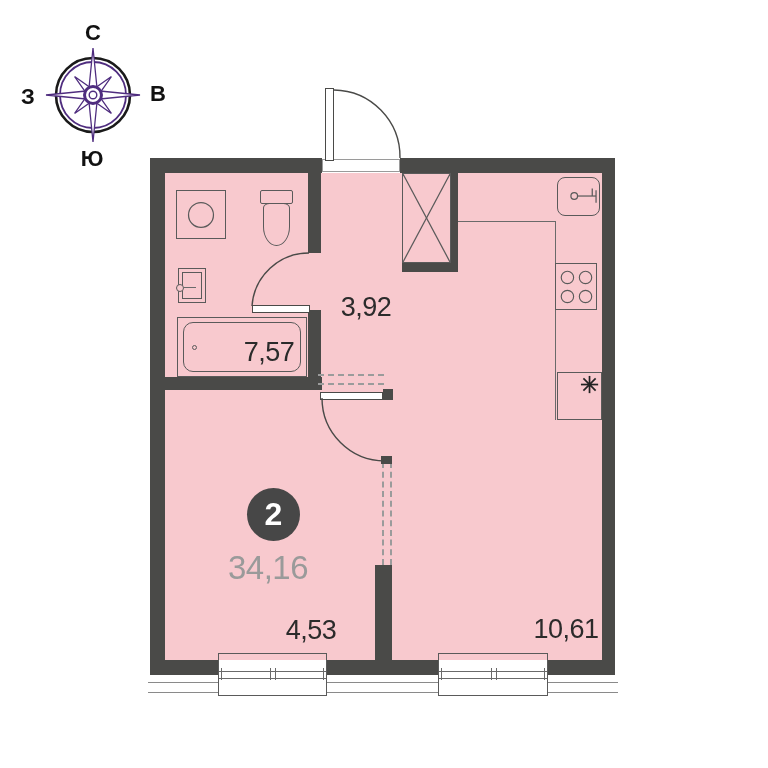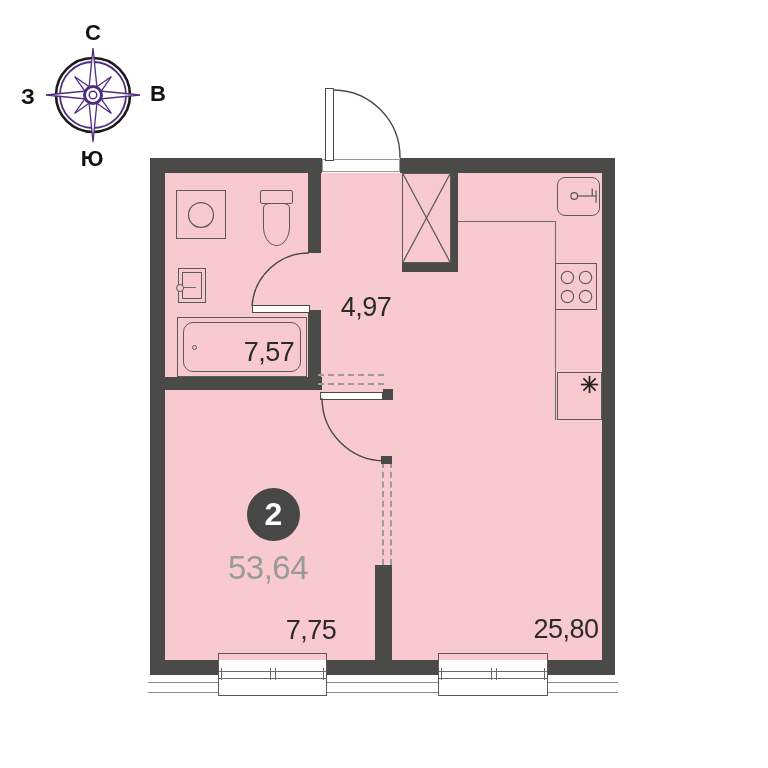--- a/index.html
+++ b/index.html
@@ -158,22 +158,22 @@
   </div>
   <div class="window" style="left:438px;width:110px;">
     <div class="mask"></div>
     <div class="glaze"></div>
     <div class="tick" style="left:2px;"></div>
     <div class="tick" style="left:52px;"></div>
     <div class="tick" style="left:57px;"></div>
     <div class="tick" style="right:2px;"></div>
   </div>
 
-  <div class="roomlabel" style="left:366px;top:307px;">4,97</div>
+  <div class="roomlabel" style="left:366px;top:307px;">3,92</div>
   <div class="roomlabel" style="left:269px;top:352px;">7,57</div>
-  <div class="roomlabel" style="left:311px;top:630px;">7,75</div>
-  <div class="roomlabel" style="left:566px;top:629px;">25,80</div>
+  <div class="roomlabel" style="left:311px;top:630px;">4,53</div>
+  <div class="roomlabel" style="left:566px;top:629px;">10,61</div>
   <div class="badge">
     <span>2</span>
   </div>
-  <div class="totallabel" style="left:268px;top:568px;">53,64</div>
+  <div class="totallabel" style="left:268px;top:568px;">34,16</div>
 
 </div>
 
 </body></html>

